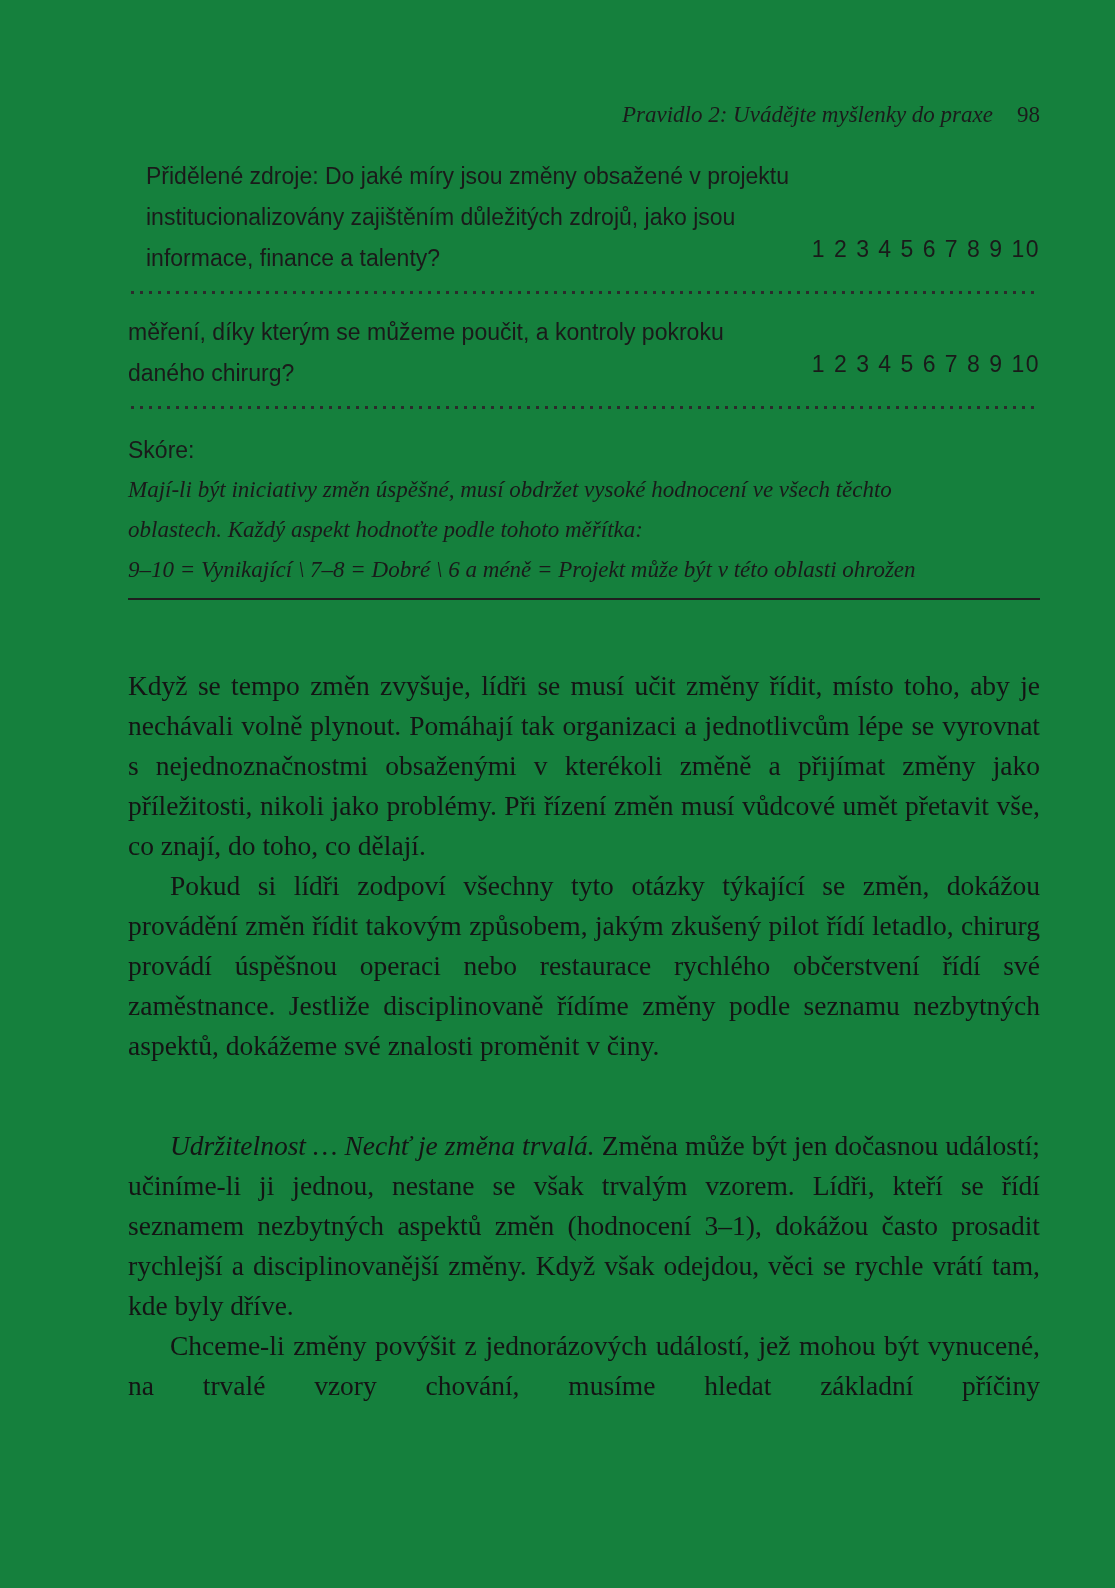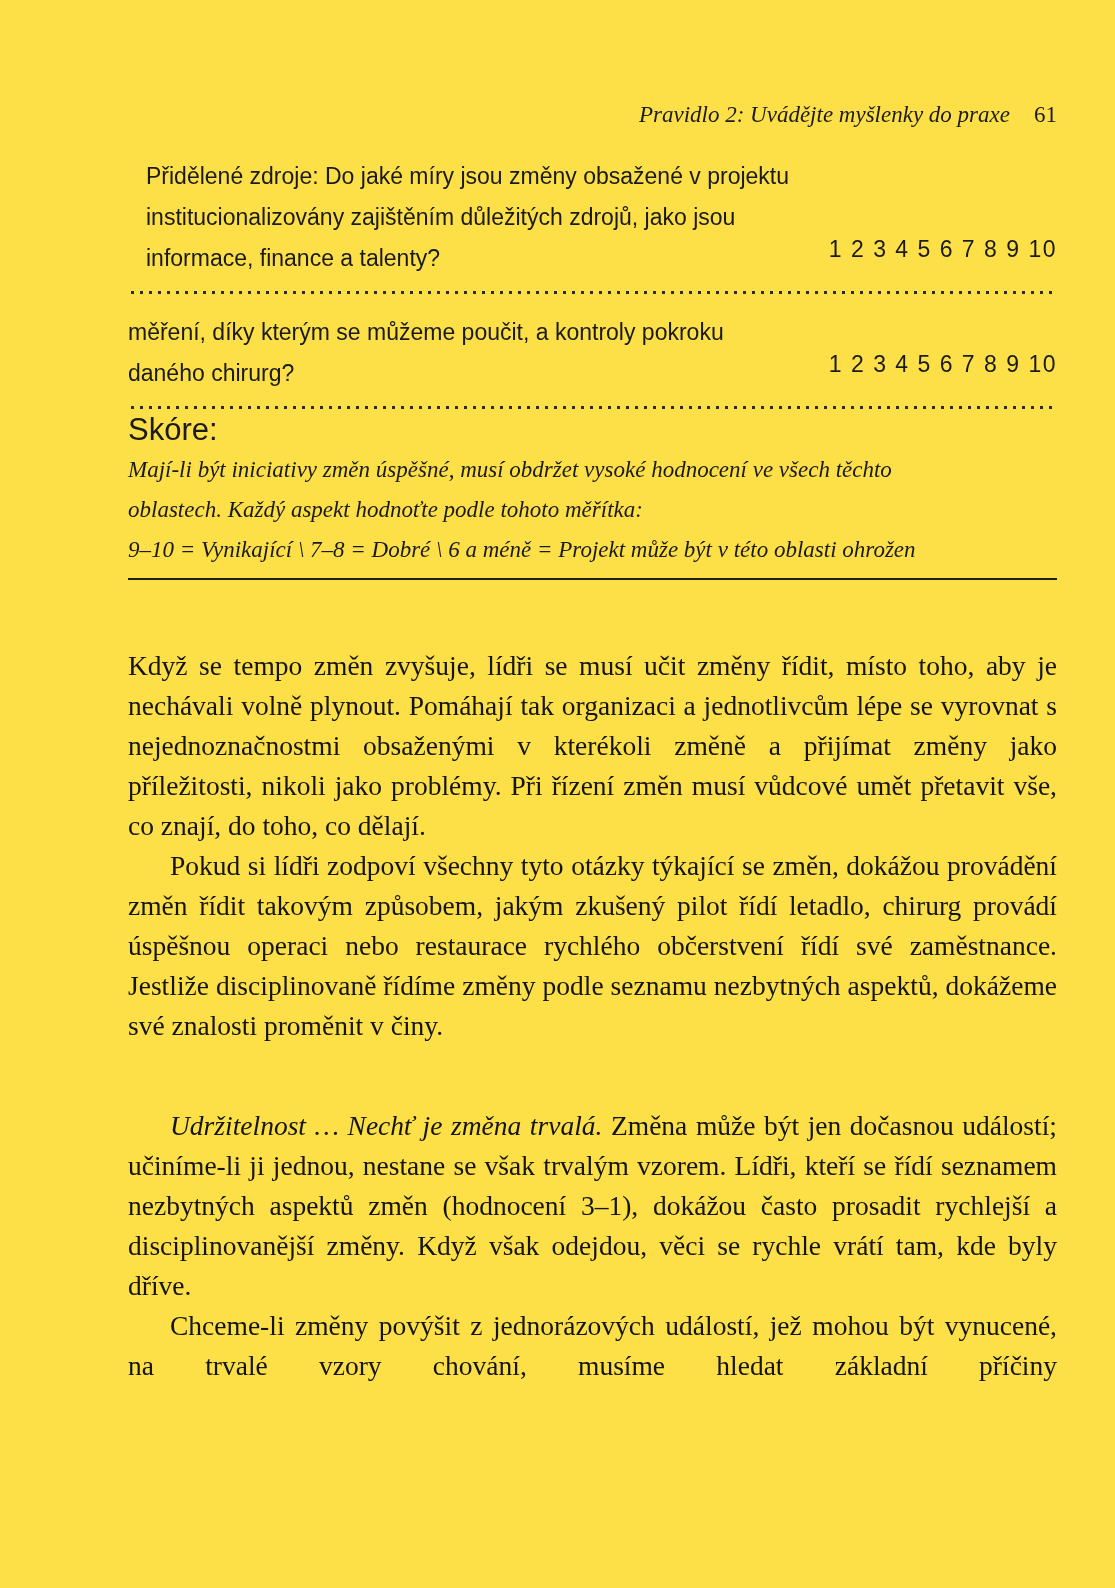--- a/index.html
+++ b/index.html
@@ -1,23 +1,23 @@
 <!DOCTYPE html>
 <html><head>
 <meta charset="utf-8">
 <style>
   html, body { margin: 0; padding: 0; background: #e8e8e8; }
   .page {
     position: relative;
     width: 1115px;
     height: 1588px;
     margin: 0 auto;
-    background: #fde047;
+    background: #15803d;
     box-sizing: border-box;
-    padding: 100px 58px 0 128px;
+    padding: 100px 75px 0 128px;
     color: #1b1b1b;
     font-family: "Liberation Serif", serif;
   }
 
   
   .header {
     display: flex;
     justify-content: flex-end;
     align-items: baseline;
     gap: 24px;
@@ -51,22 +51,23 @@
     margin-top: 11px;
     height: 5px;
     background-image: radial-gradient(circle, #2b2b2b 1.7px, transparent 2.0px);
     background-size: 9px 5px;
     background-repeat: repeat-x;
     background-position: left center;
   }
 
   
   .score-label {
+    margin-top: 20px;
     font-family: "Liberation Sans", sans-serif;
-    font-size: 31px;
+    font-size: 23px;
     line-height: 40px;
     color: #1a1a1a;
   }
   .score-note {
     font-family: Liberation Serif, serif;
     font-style: italic;
     font-size: 23px;
     line-height: 40px;
     color: #1a1a1a;
   }
@@ -90,21 +91,21 @@
   .para.stretch-last { text-align-last: justify; }
   .lead { font-style: italic; }
 </style>
 </head>
 <body>
 
 <div class="page">
 
   <div class="header">
     <span class="title">Pravidlo 2: Uvádějte myšlenky do praxe</span>
-    <span class="pagenum">61</span>
+    <span class="pagenum">98</span>
   </div>
 
   <div class="question q1">
     <div>Přidělené zdroje: Do jaké míry jsou změny obsažené v projektu</div>
     <div>institucionalizovány zajištěním důležitých zdrojů, jako jsou</div>
     <div>informace, finance a talenty?</div>
     <span class="scale">1 2 3 4 5 6 7 8 9 10</span>
   </div>
 
   <div class="dotted"></div>

